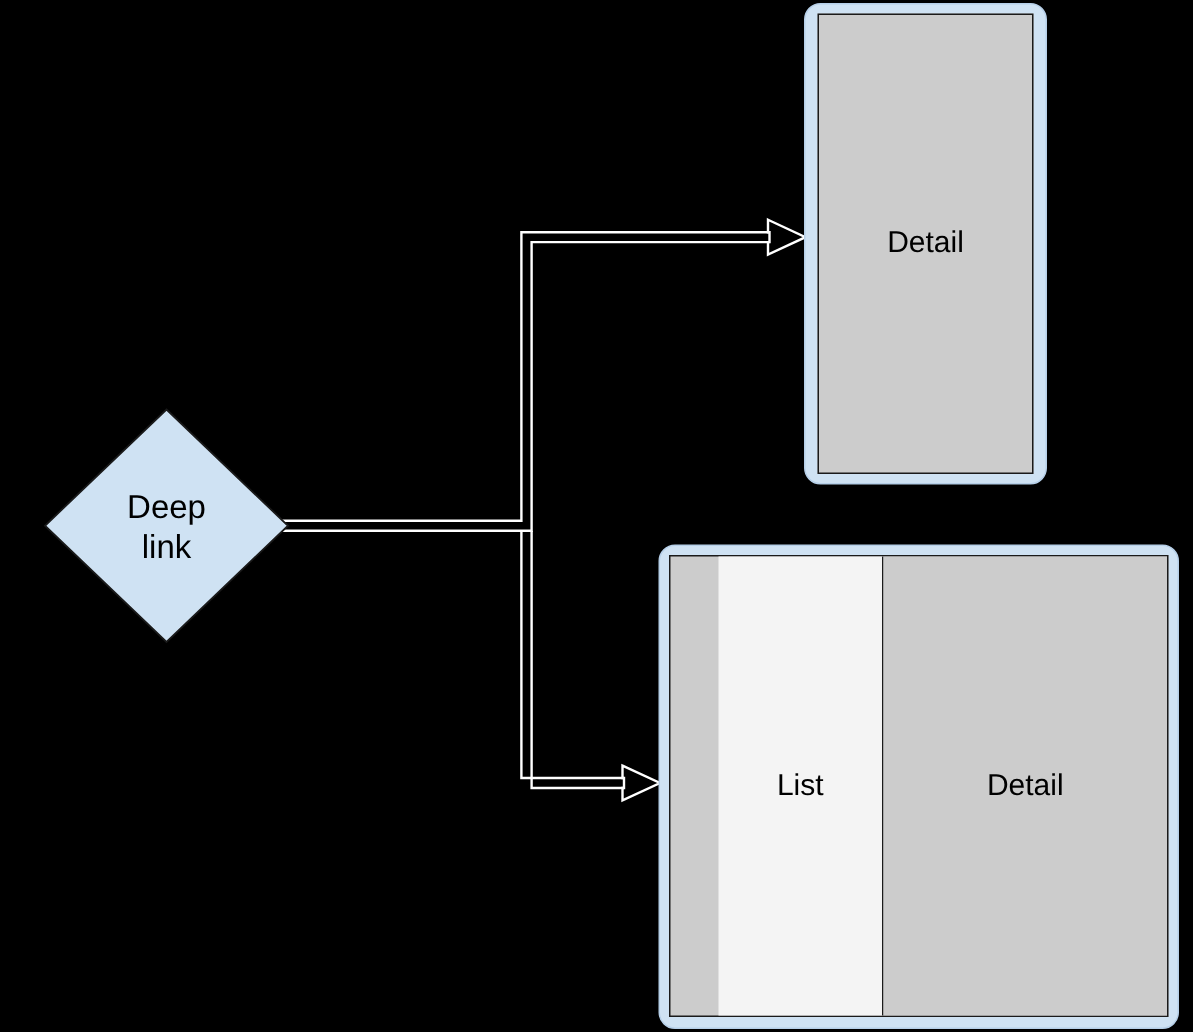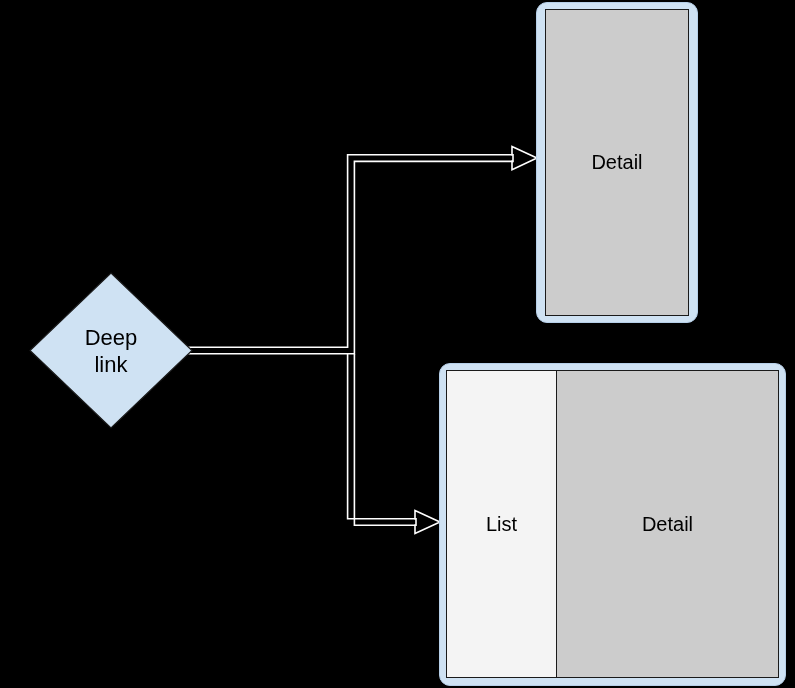--- a/index.html
+++ b/index.html
@@ -92,20 +92,21 @@
     top: 363px;
     width: 347px;
     height: 323px;
     border-radius: 11px;
   }
   #device-listdetail-screen {
     left: 446px;
     top: 370px;
     width: 333px;
     height: 308px;
+    padding-left: 32px;
   }
   .pane {
     display: flex;
     align-items: center;
     justify-content: center;
     box-sizing: border-box;
   }
   .pane-list {
     width: 110px;
     background: #f4f4f4;

